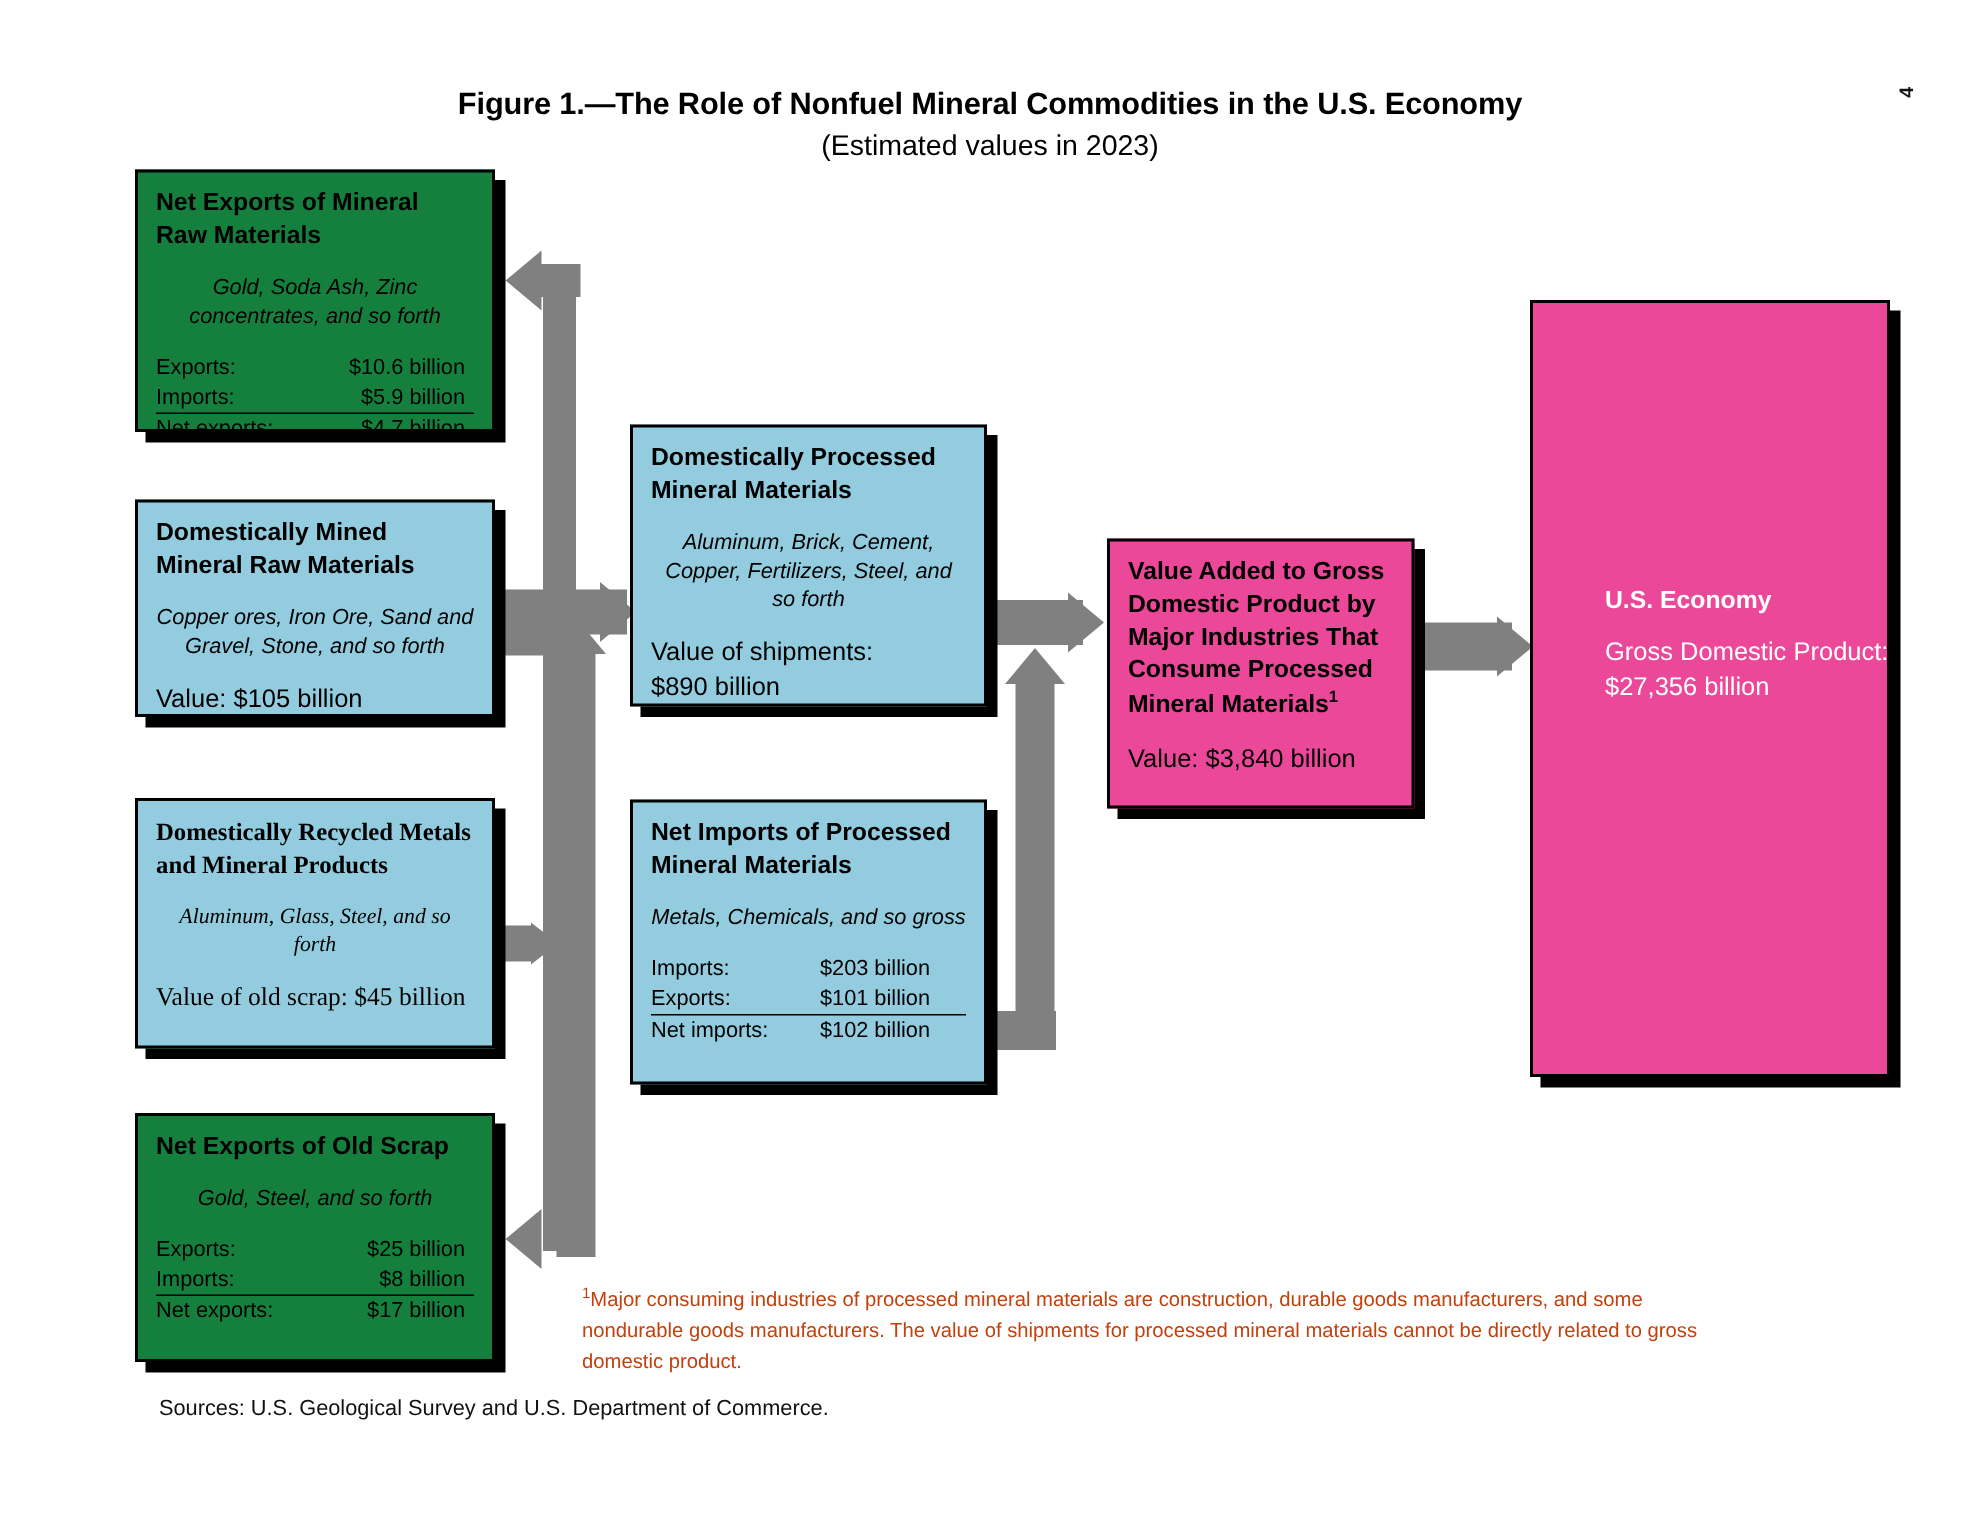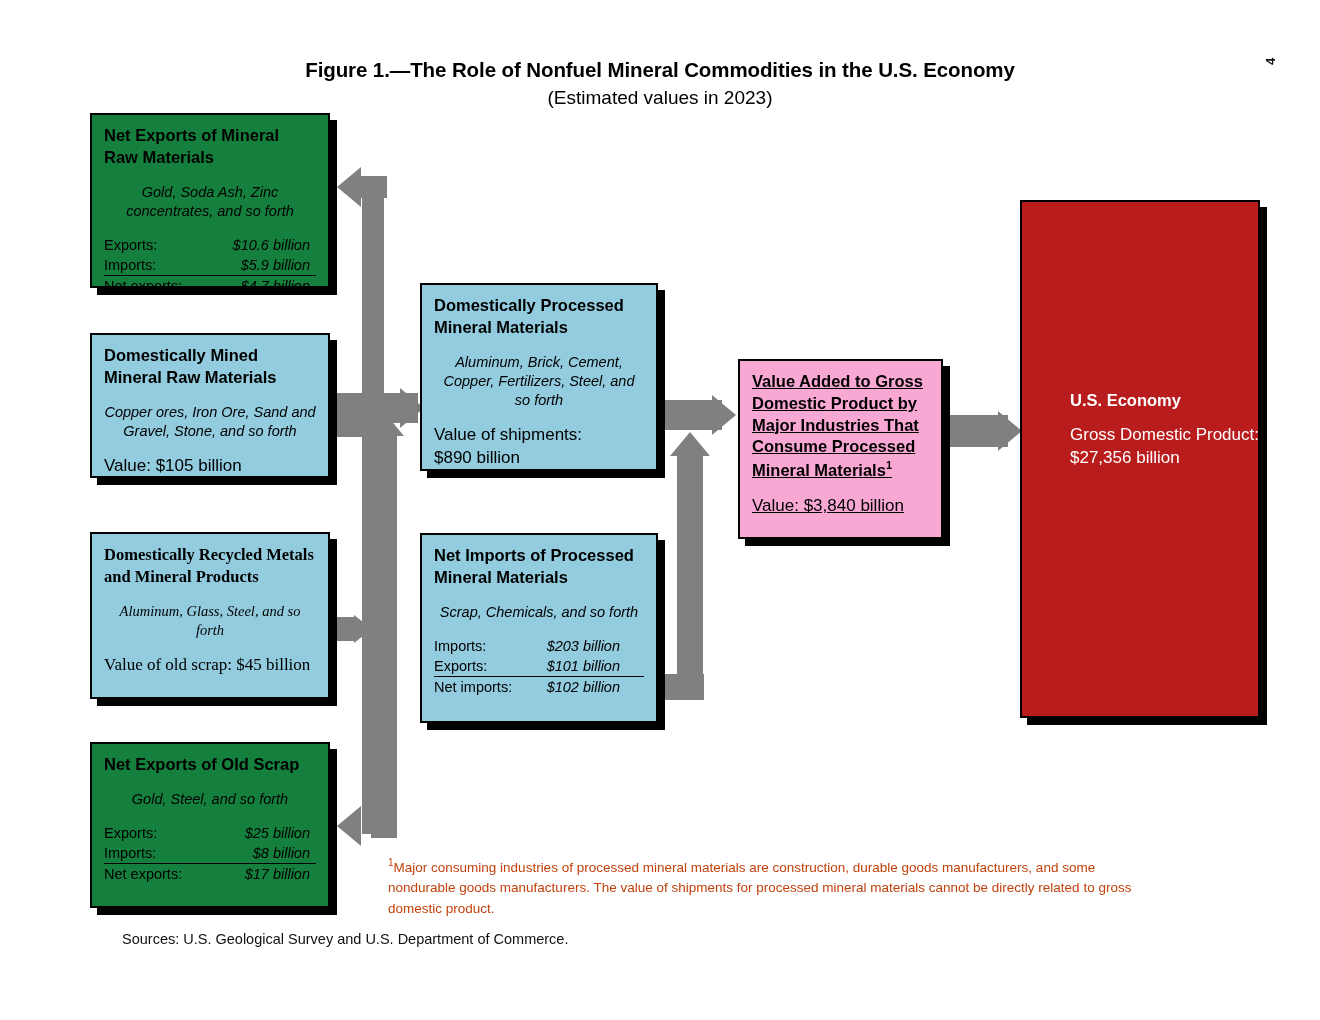--- a/index.html
+++ b/index.html
@@ -33,43 +33,43 @@
   .box{
     position:absolute;
     box-sizing:border-box;
     border:2px solid #000;
     box-shadow:7px 7px 0 0 #000;
     padding:10px 12px 8px 12px;
     z-index:5;
   }
   .box.tan{background:#15803d;}
   .box.blue{background:#92ccde;}
-  .box.blue2{background:#f9a8d4;text-decoration:underline;}
-  .box.teal{background:#b91c1c;border:2px solid #000;}
+  .box.blue2{background:#ec4899;}
+  .box.teal{background:#ec4899;border:2px solid #000;}
 
   .bx-title{
     font-size:16.5px;font-weight:bold;line-height:1.32;
     margin:0 0 14px 0;color:#000;
   }
   .bx-title .sup{font-size:11px;vertical-align:super;font-weight:bold;}
   .bx-examples{
     font-size:14.5px;font-style:italic;line-height:1.33;
     margin:0 0 14px 0;color:#000;text-align:center;
   }
   .bx-value{
     font-size:17px;line-height:1.35;margin:0;color:#000;
   }
   .bx-value .l2{display:block;}
 
   
   .stats{font-size:14.5px;line-height:1.38;color:#000;}
   .stats .row{display:flex;}
   .stats .row.ul{border-bottom:1.6px solid #000;padding-bottom:0px;}
   .stats .lbl{width:96px;flex:0 0 96px;}
-  .stats .amt{flex:1 1 auto;text-align:right;padding-right:6px;font-style:italic;}
+  .stats .amt{flex:1 1 auto;text-align:right;padding-right:6px;}
   .stats.wide .lbl{width:104px;flex:0 0 104px;}
   .stats.wide .amt{text-align:right;padding-right:24px;}
 
   
   .teal .bx-title{color:#fff;margin-bottom:16px;}
   .teal .bx-value{color:#fff;}
 
   
   .ar{position:absolute;background:#808080;z-index:2;}
   .arh{position:absolute;width:0;height:0;z-index:2;}
@@ -78,21 +78,21 @@
   .arh.up{border-left:20px solid transparent;border-right:20px solid transparent;border-bottom:24px solid #808080;}
   .arh.rightS{border-top:14px solid transparent;border-bottom:14px solid transparent;border-left:18px solid #808080;}
 
   
   .footnote{
     position:absolute;left:388px;top:855px;width:760px;
     font-size:13.5px;line-height:1.52;color:#c2410c;
   }
   .footnote .sup{font-size:10px;vertical-align:super;}
   .sources{
-    position:absolute;left:122px;top:931px;
+    position:absolute;left:106px;top:931px;
     font-size:14.5px;color:#111;
   }
 </style>
 </head>
 <body>
 
 <div id="stage">
 
   <div class="page-mark">4</div>
   <div class="title-main">Figure 1.—The Role of Nonfuel Mineral Commodities in the U.S. Economy</div>
@@ -184,21 +184,21 @@
     <div class="bx-title">Domestically Processed Mineral Materials</div>
     <div class="bx-examples">Aluminum, Brick, Cement, Copper, Fertilizers, Steel, and so forth</div>
     <div class="bx-value">
       <span class="l2">Value of shipments:</span>
       <span class="l2">$890 billion</span>
     </div>
   </div>
 
   <div class="box blue" style="left:420px;top:533px;width:238px;height:190px;">
     <div class="bx-title">Net Imports of Processed Mineral Materials</div>
-    <div class="bx-examples">Scrap, Chemicals, and so forth</div>
+    <div class="bx-examples">Metals, Chemicals, and so gross</div>
     <div class="stats wide">
       <div class="row">
         <span class="lbl">Imports:</span>
         <span class="amt">$203 billion</span>
       </div>
       <div class="row ul">
         <span class="lbl">Exports:</span>
         <span class="amt">$101 billion</span>
       </div>
       <div class="row">

